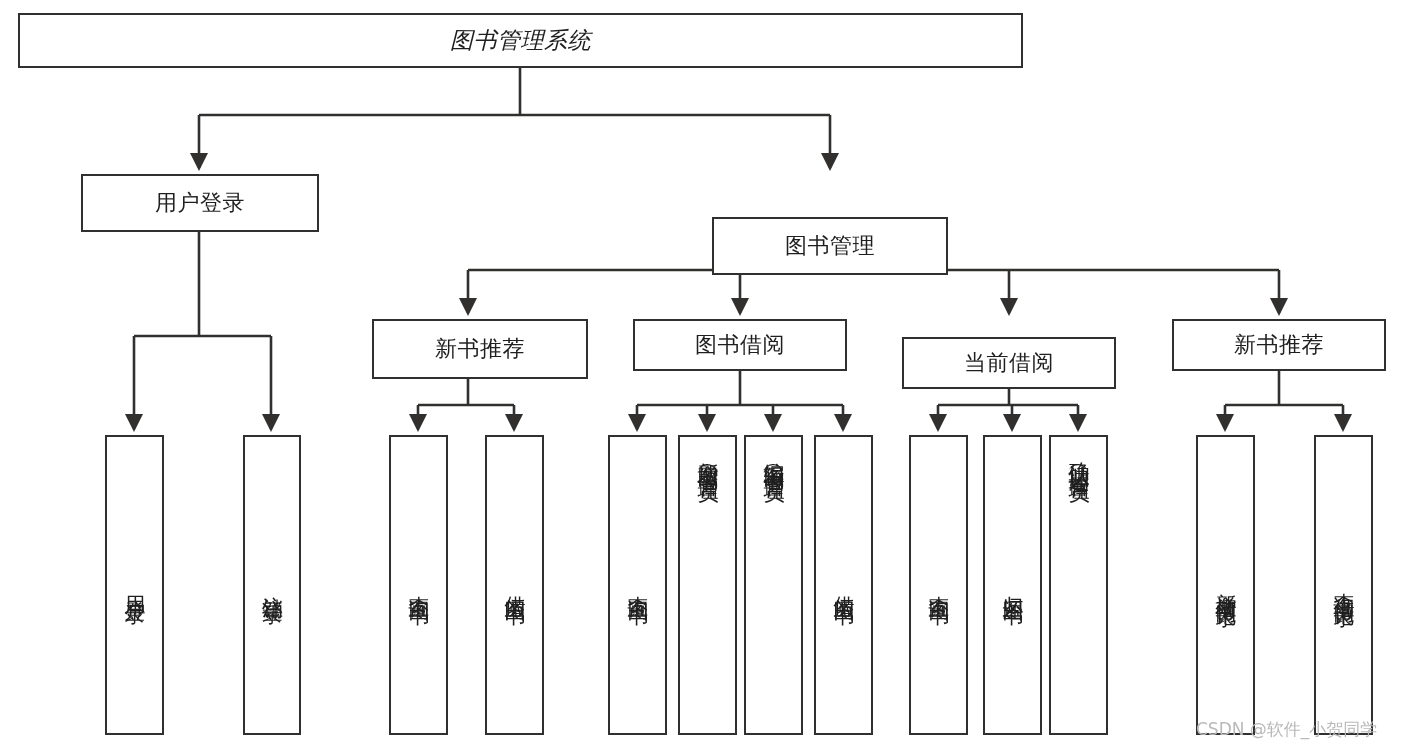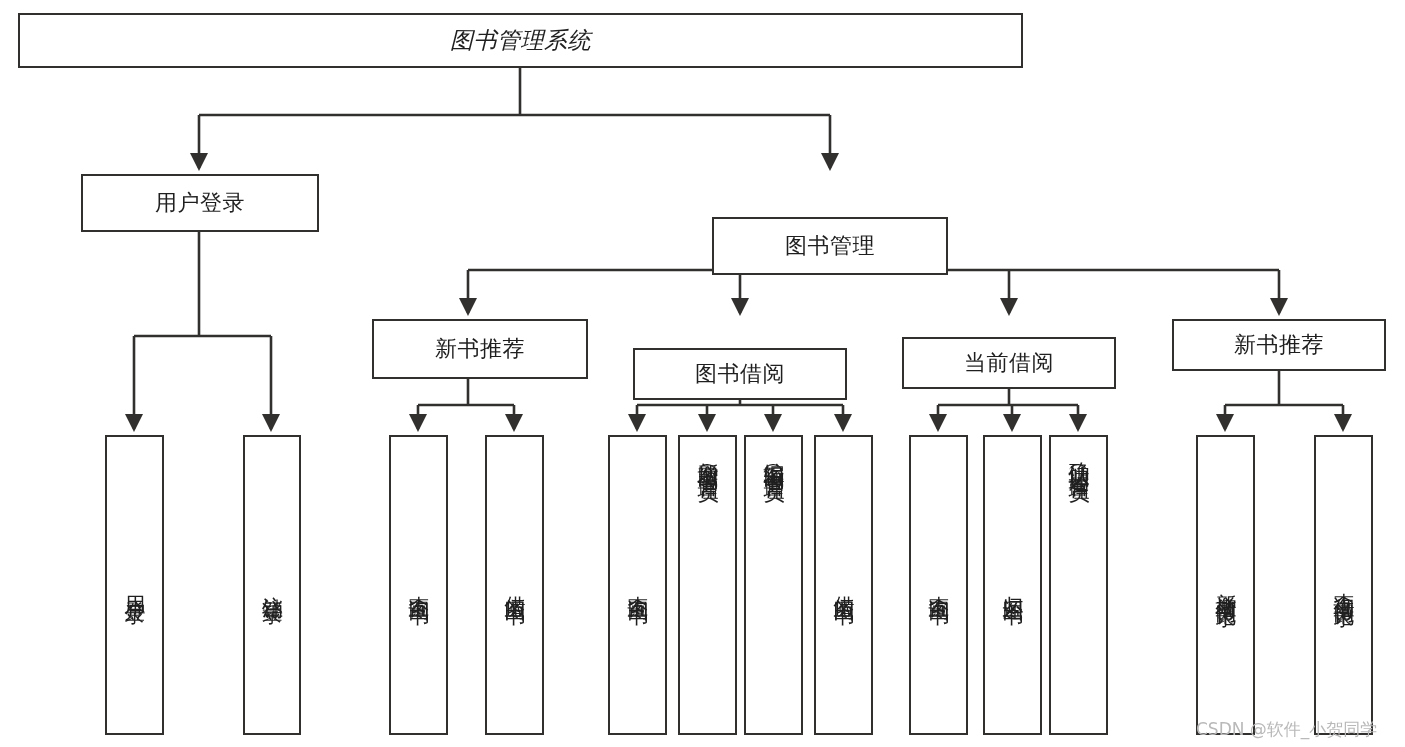--- a/index.html
+++ b/index.html
@@ -134,21 +134,21 @@
   <div class="node horiz" style="left: 81px; top: 174px; width: 238px; height: 58px;">
     <span class="node-label">用户登录</span>
   </div>
   <div class="node horiz" style="left: 712px; top: 174px; width: 236px; height: 58px; margin-top: 43px;">
     <span class="node-label">图书管理</span>
   </div>
 
   <div class="node horiz" style="left: 372px; top: 319px; width: 216px; height: 60px;">
     <span class="node-label">新书推荐</span>
   </div>
-  <div class="node horiz" style="left: 633px; top: 319px; width: 214px; height: 52px; margin-top: 29px;">
+  <div class="node horiz" style="left: 633px; top: 319px; width: 214px; height: 52px;">
     <span class="node-label">图书借阅</span>
   </div>
   <div class="node horiz" style="left: 902px; top: 337px; width: 214px; height: 52px;">
     <span class="node-label">当前借阅</span>
   </div>
   <div class="node horiz" style="left: 1172px; top: 319px; width: 214px; height: 52px;">
     <span class="node-label">新书推荐</span>
   </div>
 
   <div class="node vert center-text" style="left: 105px; top: 435px; width: 59px; height: 300px;">

